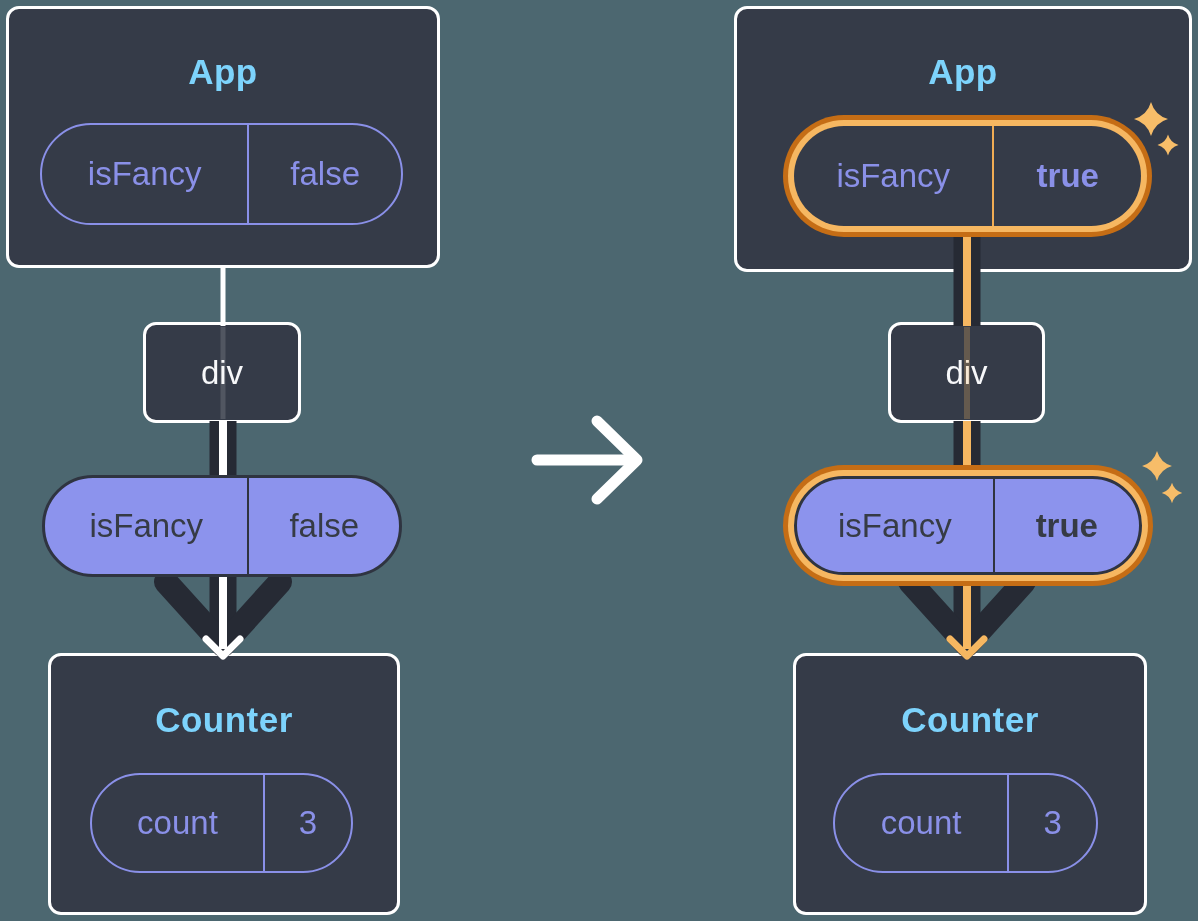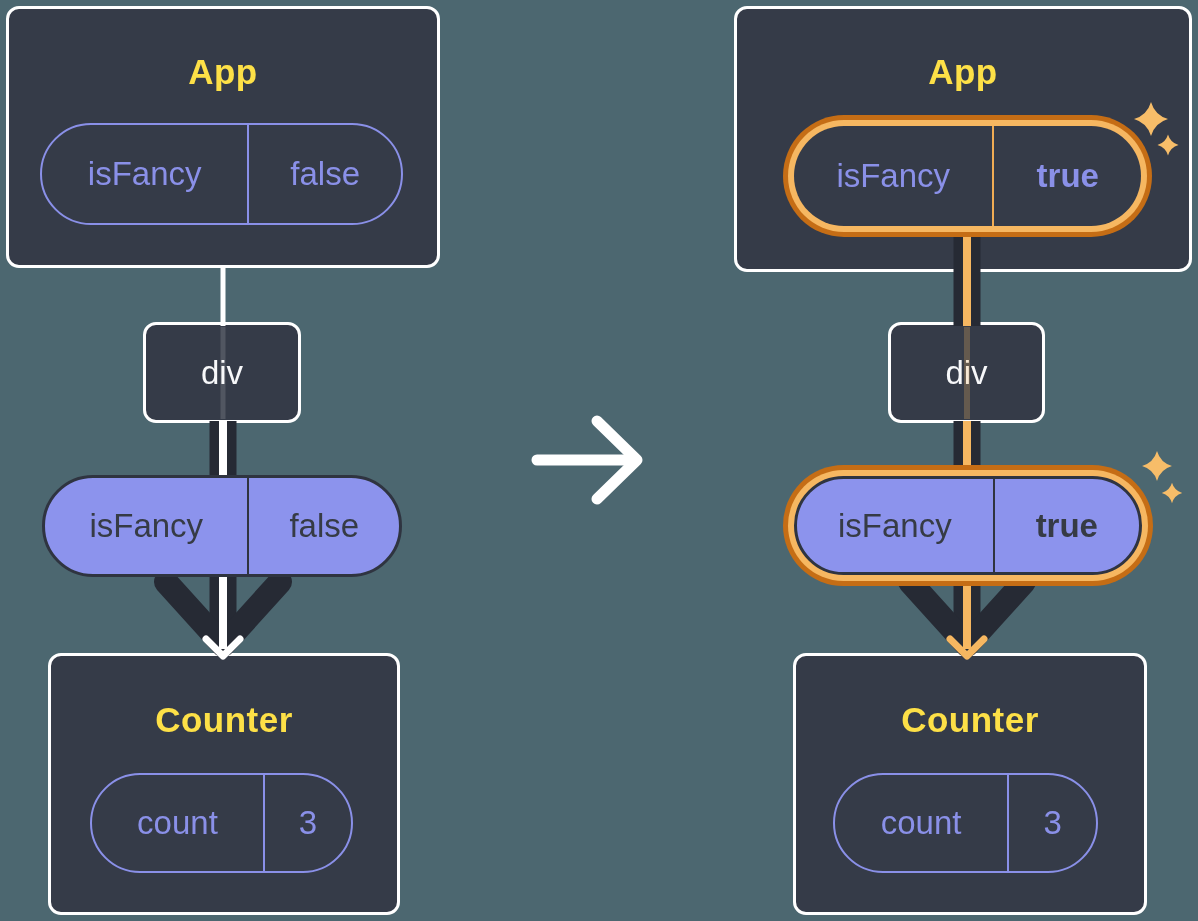--- a/index.html
+++ b/index.html
@@ -8,21 +8,21 @@
     overflow:hidden;font-family:"Liberation Sans",sans-serif;
     -webkit-font-smoothing:antialiased;
   }
   
   .box{
     position:absolute;background:#353B48;border:3px solid #FFFFFF;
     border-radius:13px;box-sizing:border-box;z-index:1;
   }
   .box-title{
     position:absolute;left:0;right:0;text-align:center;
-    color:#fde047;font-size:35px;font-weight:600;z-index:1;letter-spacing:.5px;
+    color:#7dd3fc;font-size:35px;font-weight:600;z-index:1;letter-spacing:.5px;
   }
   .div-label{
     display:flex;align-items:center;justify-content:center;height:100%;
     color:#F7F8FA;font-size:33px;font-weight:500;
   }
   
   .pill{
     position:absolute;display:flex;box-sizing:border-box;z-index:3;
     align-items:stretch;overflow:hidden;
   }

